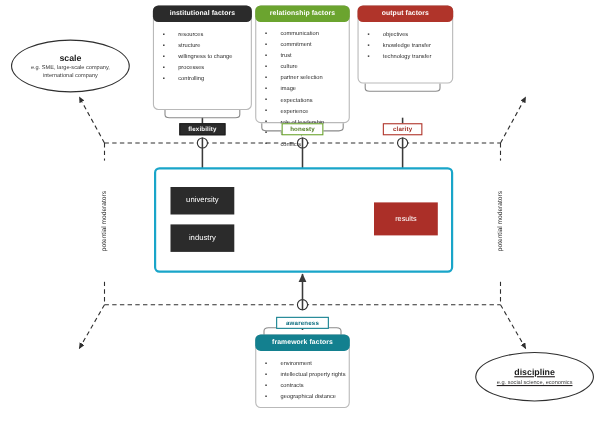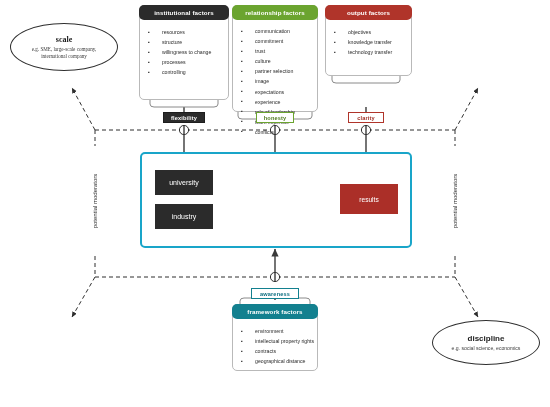--- a/index.html
+++ b/index.html
@@ -278,28 +278,28 @@
   <div class="blk" style="left:155px;top:170px;width:58px;height:25px;">
     <span>university</span>
   </div>
   <div class="blk" style="left:155px;top:204px;width:58px;height:25px;">
     <span>industry</span>
   </div>
   <div class="redbox" style="left:340px;top:184px;width:58px;height:30px;">
     <span>results</span>
   </div>
 
-  <div class="ellipse" style="left:10px;top:23px;width:108px;height:48px;font-family:Liberation Serif, serif;">
+  <div class="ellipse" style="left:10px;top:36px;width:108px;height:48px;">
     <div class="etitle">scale</div>
     <div class="esub">e.g. SME, large-scale company, international company</div>
   </div>
 
 
 
-  <div class="ellipse" style="left:432px;top:320px;width:108px;height:45px;">
+  <div class="ellipse" style="left:432px;top:320px;width:108px;height:45px;text-decoration:underline;">
     <div class="etitle">discipline</div>
     <div class="esub">e.g. social science, economics</div>
   </div>
 
   <div class="vlabel left" style="left:40px;top:196px;width:110px;">potential moderators</div>
   <div class="vlabel right" style="left:400px;top:196px;width:110px;">potential moderators</div>
 
 </div>
 
 </body></html>

